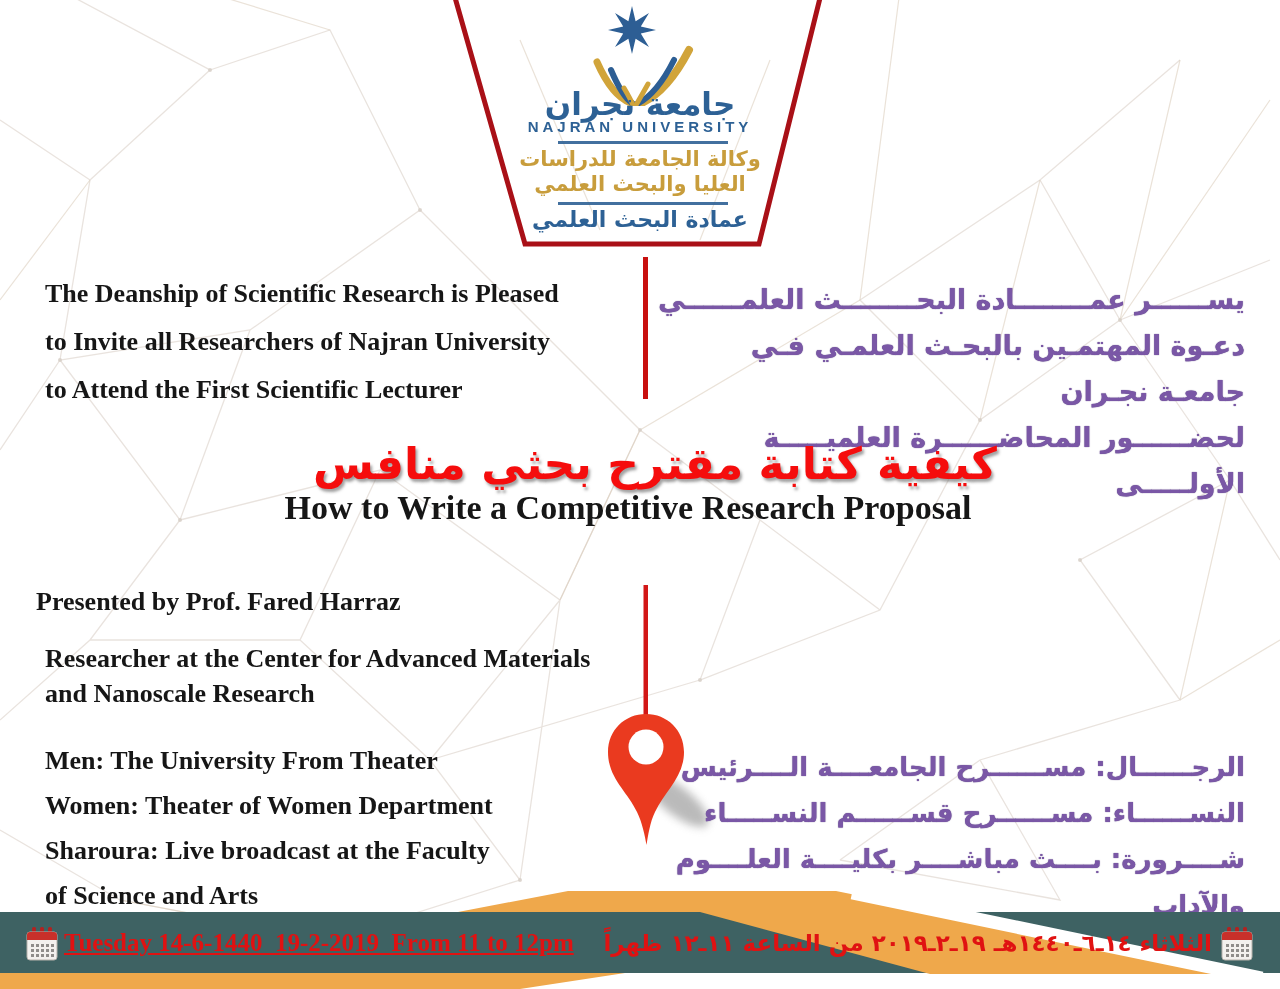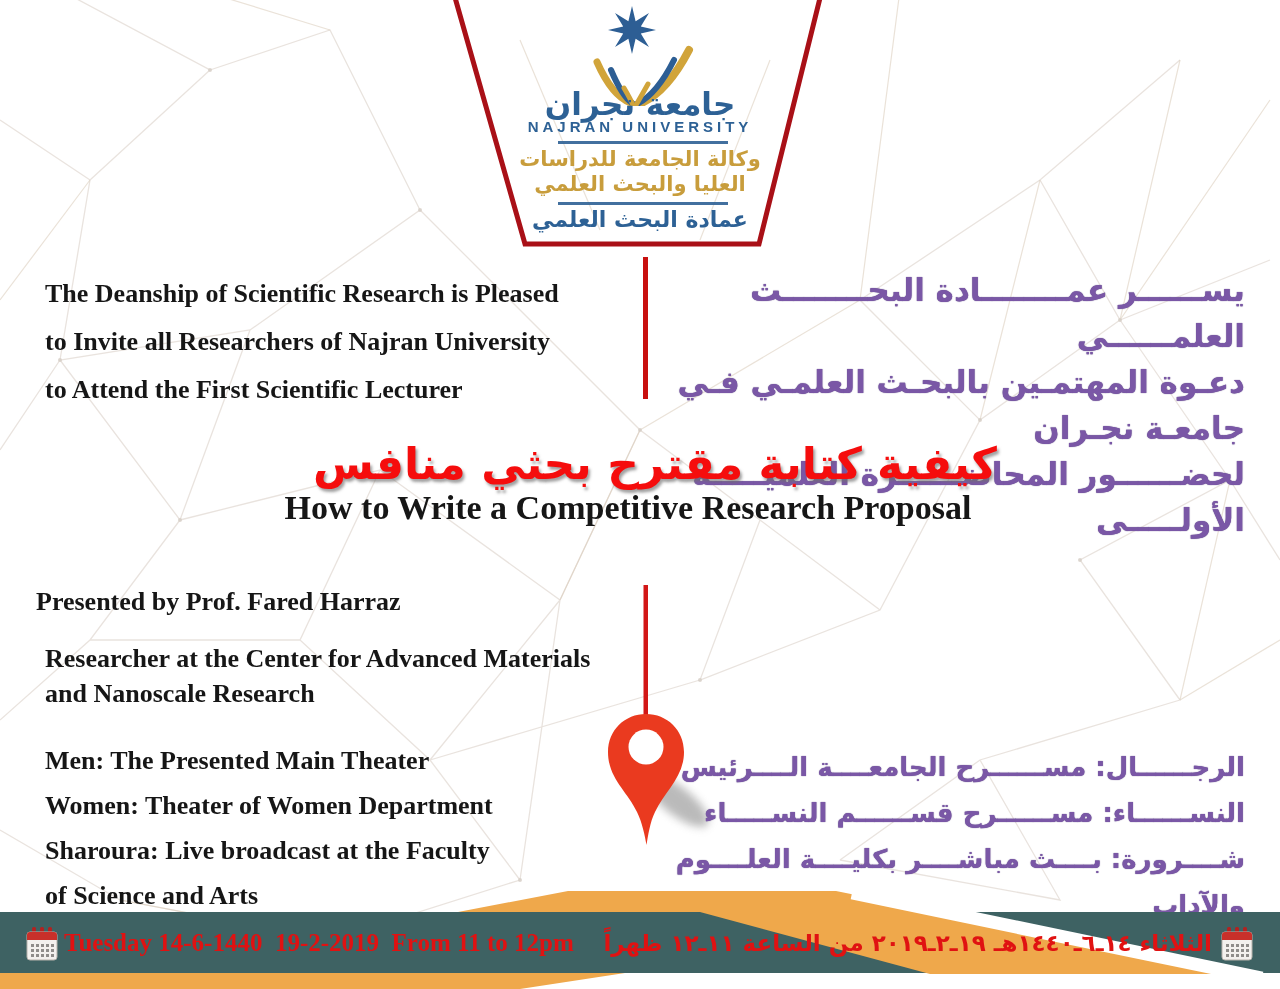--- a/index.html
+++ b/index.html
@@ -12,34 +12,34 @@
   .purple{color:#7a57a6;text-shadow:0 0 1px #503a78;}
   
   .badge-txt{left:460px;width:360px;text-align:center;}
   .logo-ar{top:86px;font-size:31px;color:#2d6195;letter-spacing:1px;}
   .logo-en{top:118px;font-size:15px;font-weight:bold;color:#2d6195;letter-spacing:4px;}
   .logo-rule{left:558px;width:170px;height:3px;background:#2d6195;opacity:.9;}
   .logo-gold{font-size:21px;color:#c89d3c;line-height:24px;}
   .logo-dean{top:207px;font-size:22px;color:#2d6195;}
   
   .invite-en{left:45px;top:270px;width:600px;font-size:26px;line-height:48px;}
-  .invite-ar{right:35px;top:267px;width:590px;font-size:31px;line-height:46px;text-align:right;}
+  .invite-ar{right:35px;top:277px;width:590px;font-size:27px;line-height:46px;text-align:right;}
   
   .title-ar{left:0;top:438px;width:1310px;text-align:center;font-size:44px;color:#f50d0d;
             text-shadow:2px 3px 3px rgba(110,110,110,.65);}
   .title-en{left:0;top:489px;width:1256px;text-align:center;font-size:34px;}
   
   .pres-en-1{left:36px;top:587px;font-size:26px;}
   .pres-en-2{left:45px;top:641px;width:600px;font-size:26px;line-height:35px;}
   .pres-ar{right:35px;top:578px;width:600px;font-size:26px;line-height:46px;text-align:right;}
   
   .venue-en{left:45px;top:738px;width:600px;font-size:26px;line-height:45px;}
   .venue-ar{right:35px;top:744px;width:600px;font-size:26px;line-height:46px;text-align:right;}
   
-  .date-en{left:64px;top:929px;font-size:25px;color:#e01212;white-space:pre;z-index:5;}
+  .date-en{left:64px;top:929px;font-size:25px;color:#e01212;white-space:pre;z-index:5;text-decoration:underline;}
   .date-ar{right:68px;top:930px;font-size:23px;color:#e01212;z-index:5;text-align:right;}
   .z1{z-index:1;} .z2{z-index:2;} .z3{z-index:3;}
 </style>
 </head>
 <body>
 
 <div class="poster">
 
   <svg class="abs" width="1280" height="989" viewBox="0 0 1280 989" style="left:0;top:0;">
     <g stroke="#ddd4cd" stroke-width="1.3" fill="none" opacity="0.65">
@@ -126,21 +126,21 @@
       </defs>
     <ellipse cx="676" cy="800" rx="40" ry="14" fill="#777" opacity="0.5" transform="rotate(38 676 800)" filter="url(#pinblur)"></ellipse>
     <rect x="643.5" y="585" width="4.5" height="134" fill="#d21717"></rect>
     <path fill="#ea3a1f" d="M646,714 C667,714 684,730 684,752 C684,777 665,791 655,812
           C650,822 648,836 646.5,845 C645,836 642,822 637,812 C627,791 608,778 608,752
           C608,730 625,714 646,714 Z"></path>
     <circle cx="646" cy="747" r="17.5" fill="#ffffff"></circle>
   </svg>
 
   <div class="abs z2 en-serif venue-en">
-    <div>Men: The Presented Main Theater</div>
+    <div>Men: The University From Theater</div>
     <div>Women: Theater of Women Department</div>
     <div>Sharoura: Live broadcast at the Faculty</div>
     <div>of Science and Arts</div>
   </div>
 
   <div class="abs z2 ar purple venue-ar">
     <div>الرجــــــال: مســــــرح الجامعــــة الــــرئيس</div>
     <div>النســــــاء: مســــــرح قســــــم النســـــاء</div>
     <div>شــــرورة: بــــث مباشــــر بكليــــة العلــــوم والآداب</div>
   </div>

